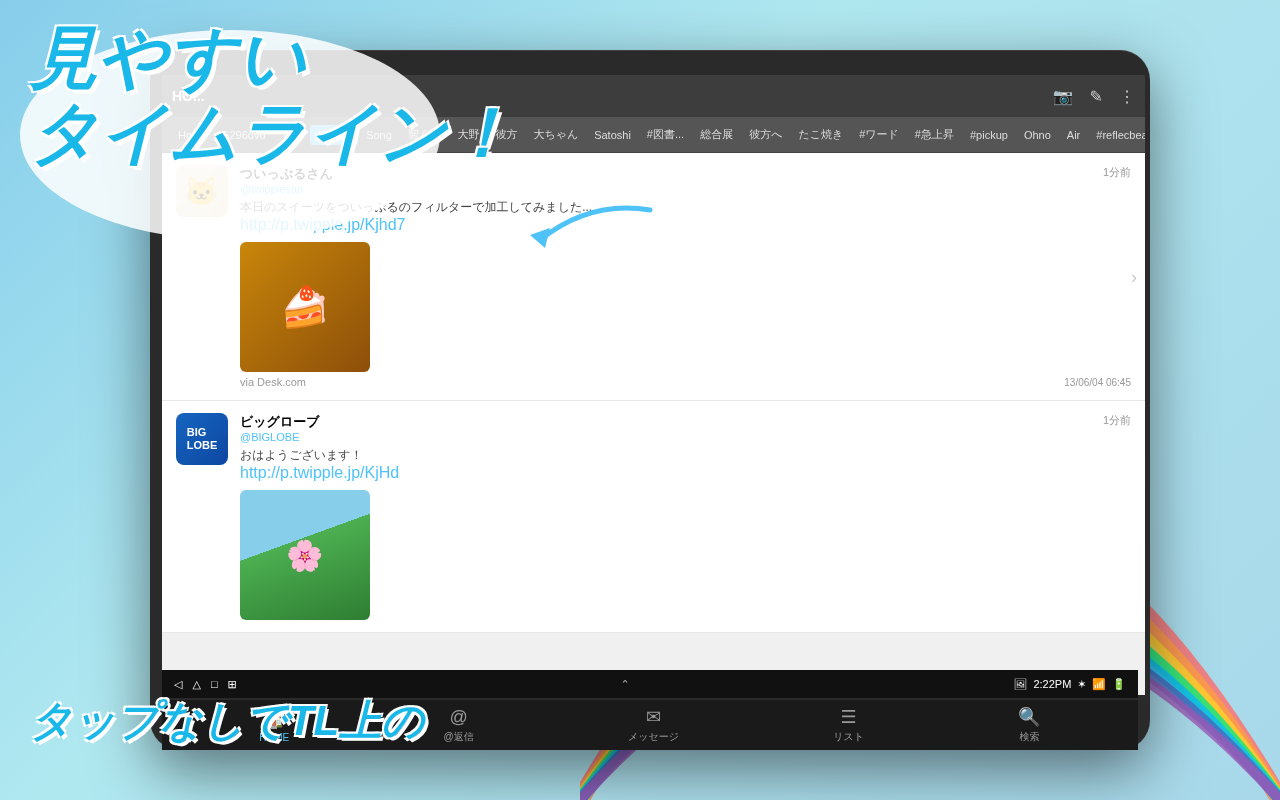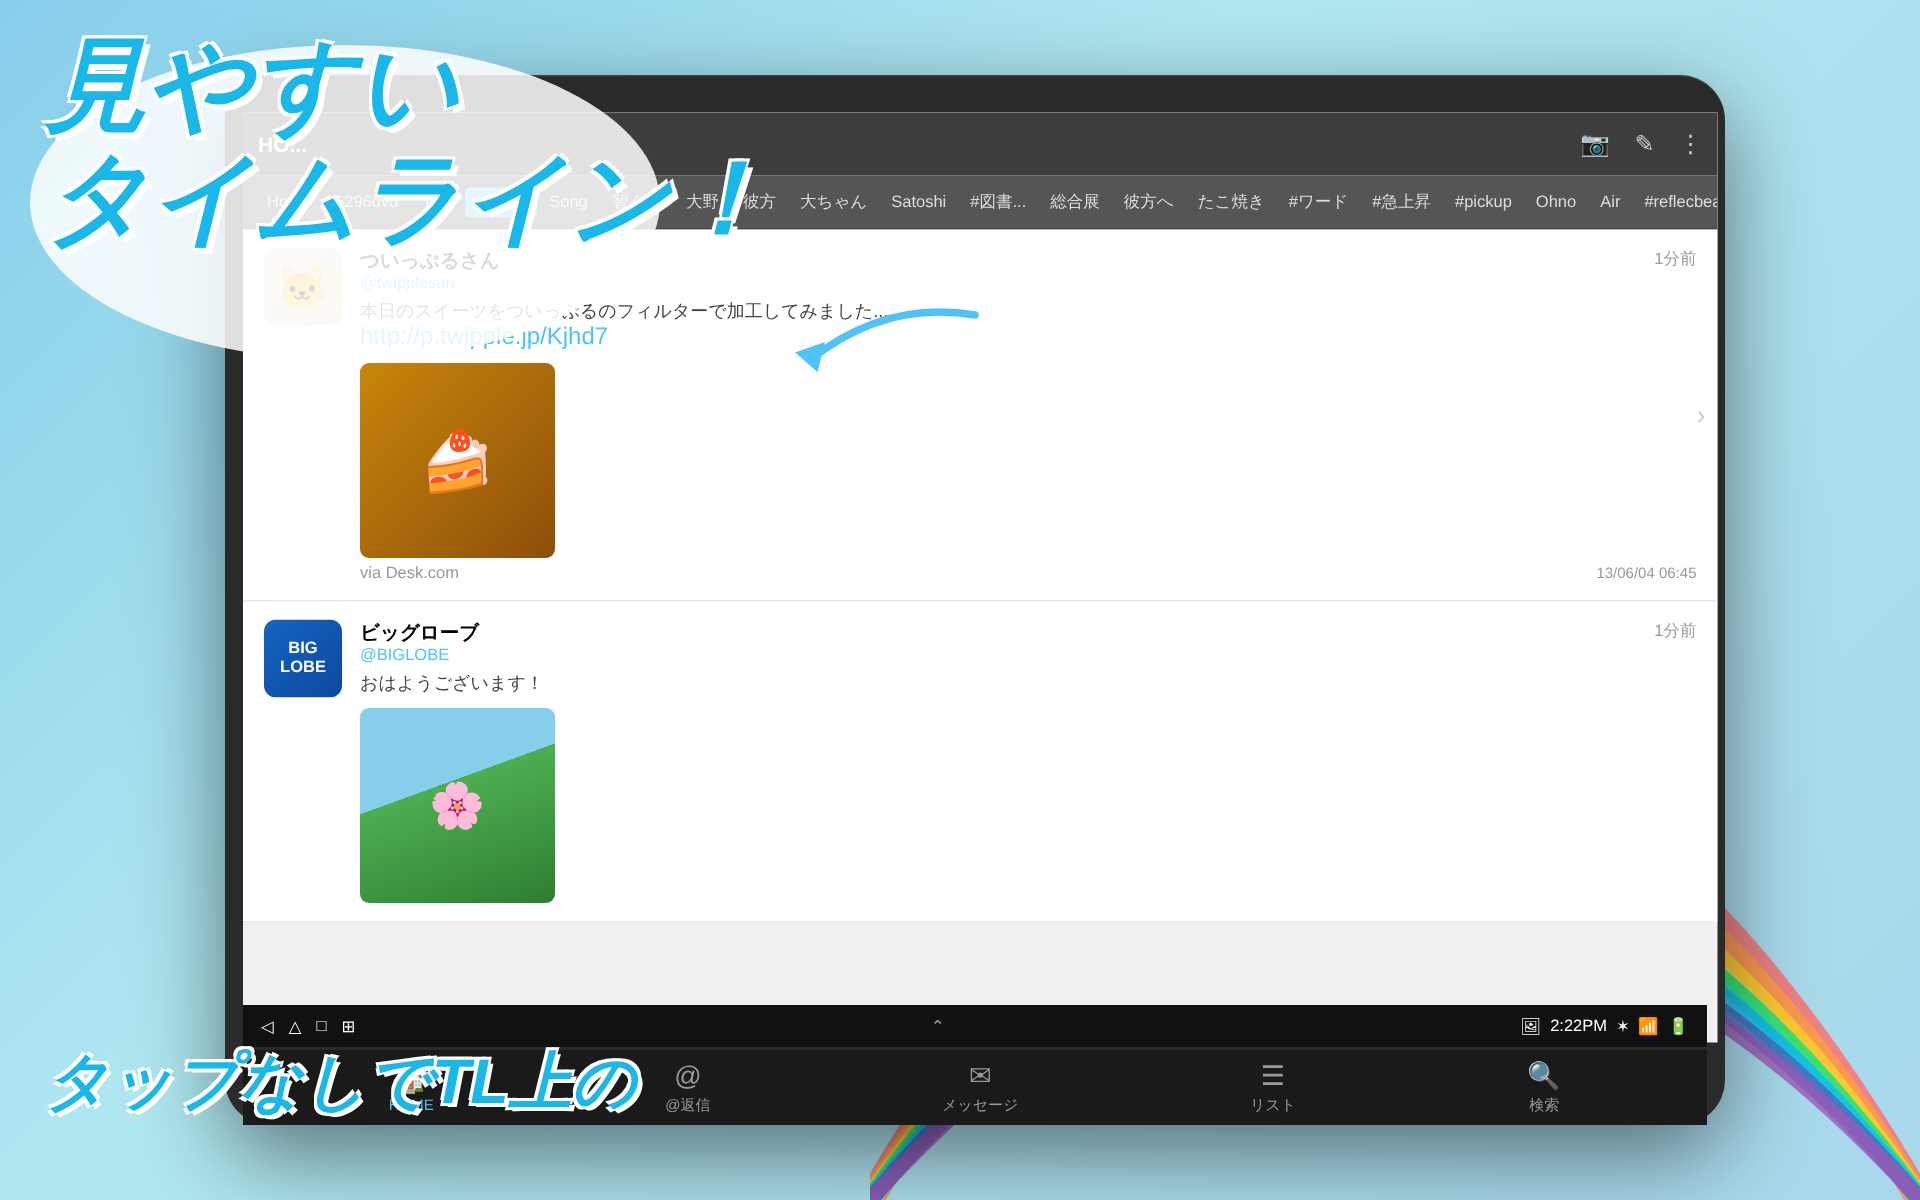--- a/index.html
+++ b/index.html
@@ -193,21 +193,20 @@
     .avatar-biglobe {
       width: 100%;
       height: 100%;
       background: linear-gradient(135deg, #1565c0, #0d47a1);
       display: flex;
       align-items: center;
       justify-content: center;
       font-size: 11px;
       color: #fff;
       font-weight: bold;
-      text-align: center;
       line-height: 1.2;
     }
 
     .tweet-content { flex: 1; }
 
     .tweet-username {
       font-size: 13px;
       font-weight: bold;
       color: #000000;
     }
@@ -403,20 +402,21 @@
       </div>
 
       <div class="tweet-item" style="position:relative;">
         <div class="tweet-avatar">
           <div class="avatar-biglobe">BIG<br>LOBE</div>
         </div>
         <div class="tweet-content">
           <div class="tweet-username">ビッグローブ</div>
           <div class="tweet-handle">@BIGLOBE</div>
           <div class="tweet-text">おはようございます！</div>
+          <div class="tweet-link">http://p.twipple.jp/KjHd</div>
           <div class="tweet-image">
             <div class="nature-image">🌸</div>
           </div>
         </div>
         <div class="tweet-time">1分前</div>
       </div>
 
     </div>
   </div>
 

